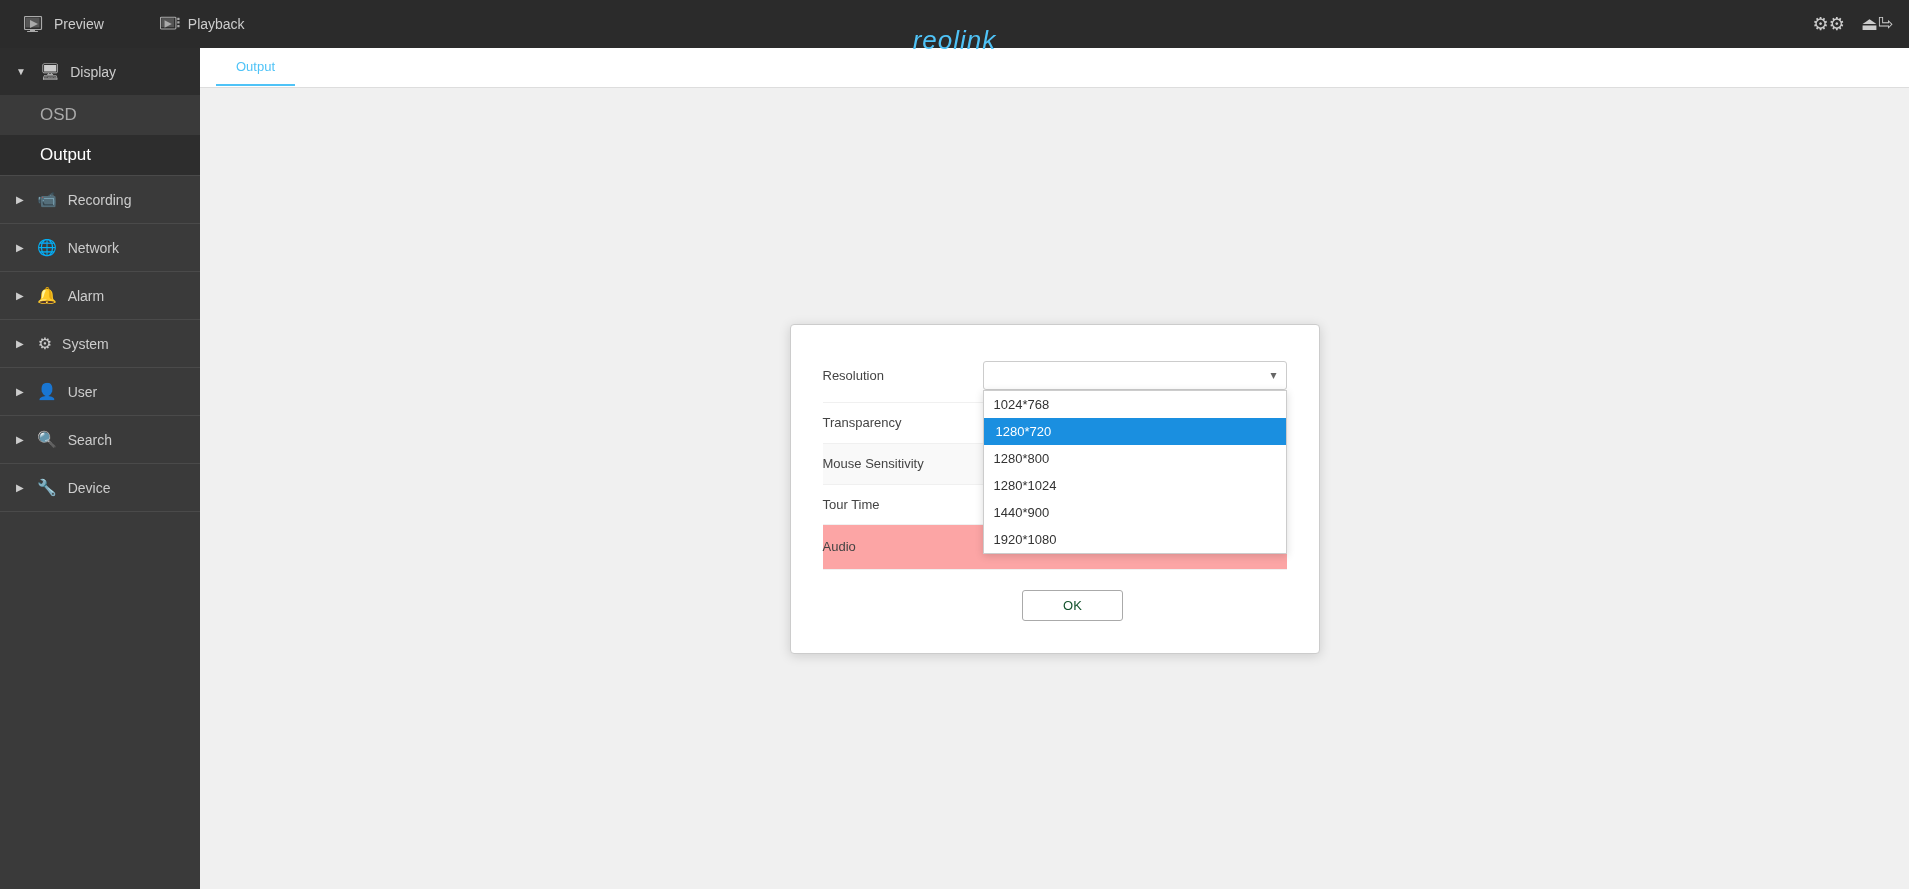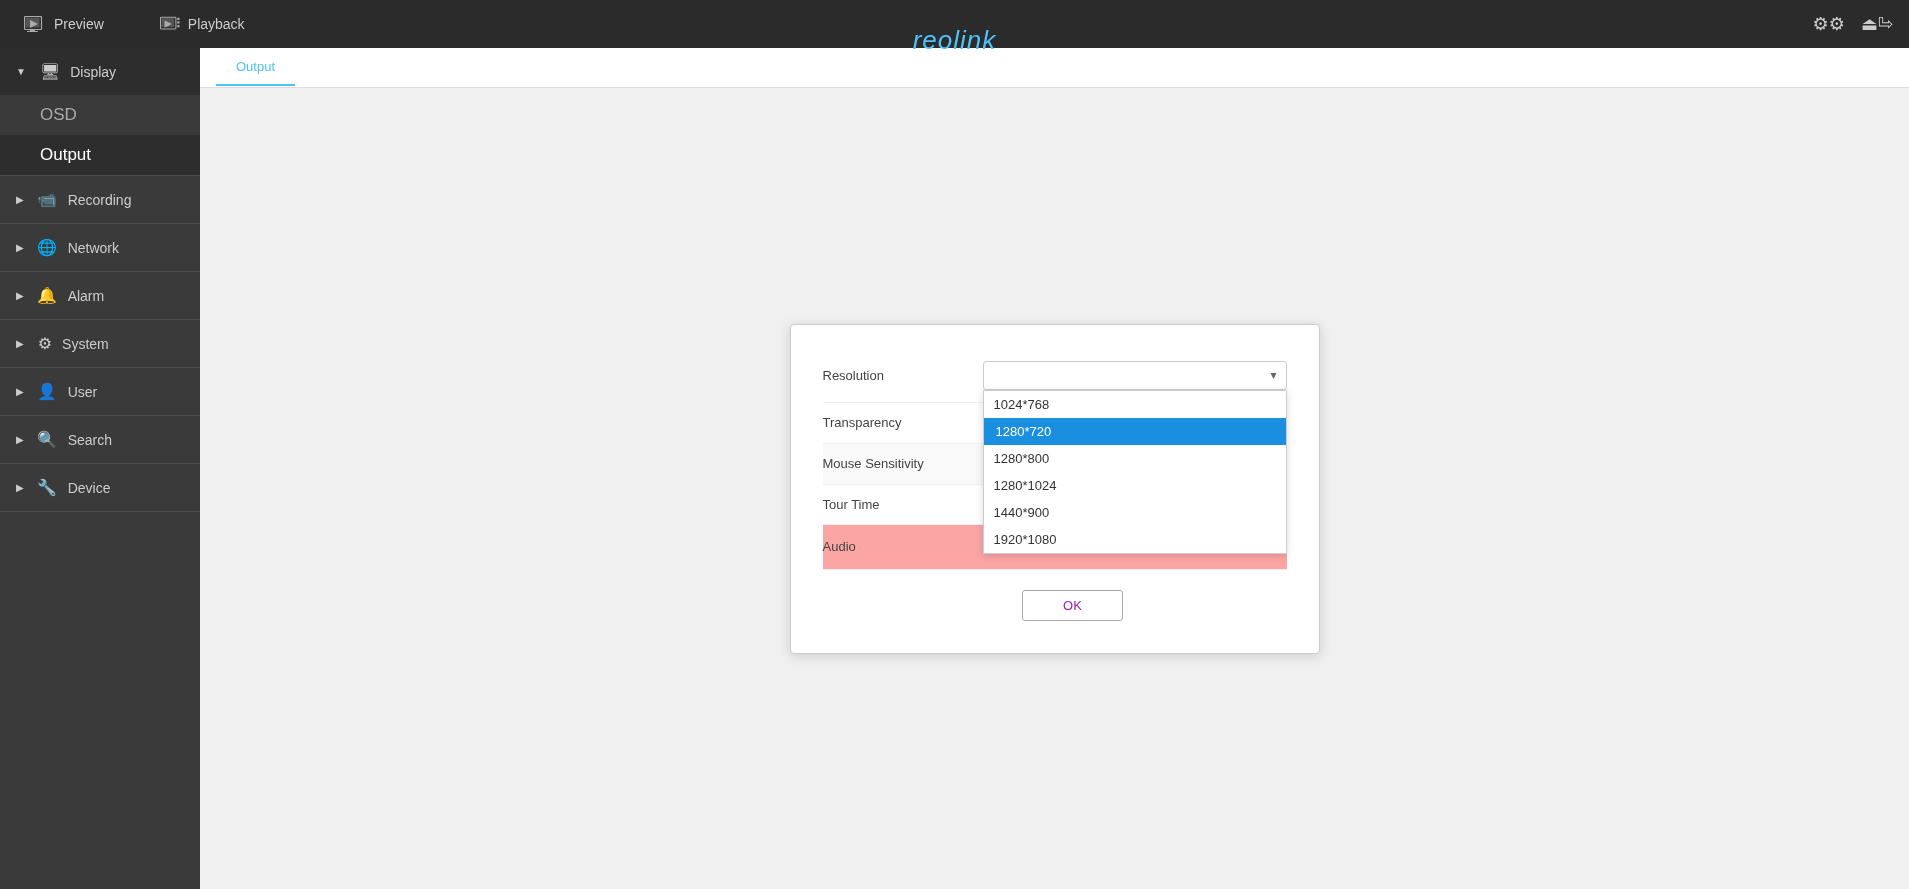--- a/index.html
+++ b/index.html
@@ -241,21 +241,21 @@
       margin-top: 20px;
     }
 
     .ok-btn {
       padding: 7px 40px;
       background: #fff;
       border: 1px solid #aaa;
       border-radius: 3px;
       font-size: 13px;
       cursor: pointer;
-      color: #a21caf;
+      color: #14532d;
       margin-left: 36px;
     }
 
     
     .reolink-logo {
       font-size: 26px;
       color: #4fc3f7;
       font-style: italic;
       font-weight: 400;
       letter-spacing: 1px;

